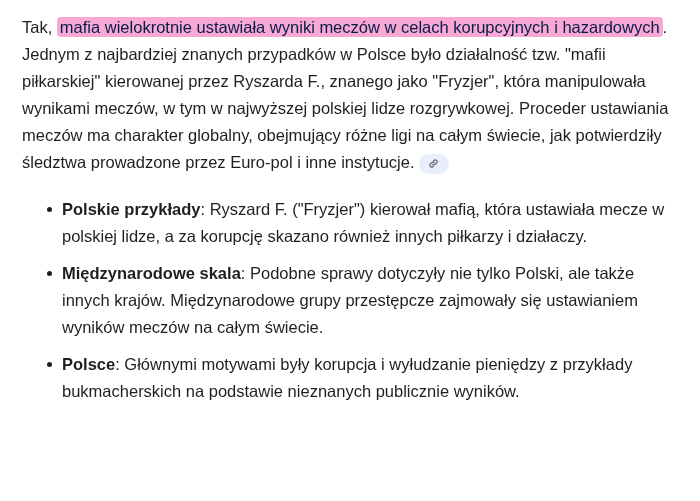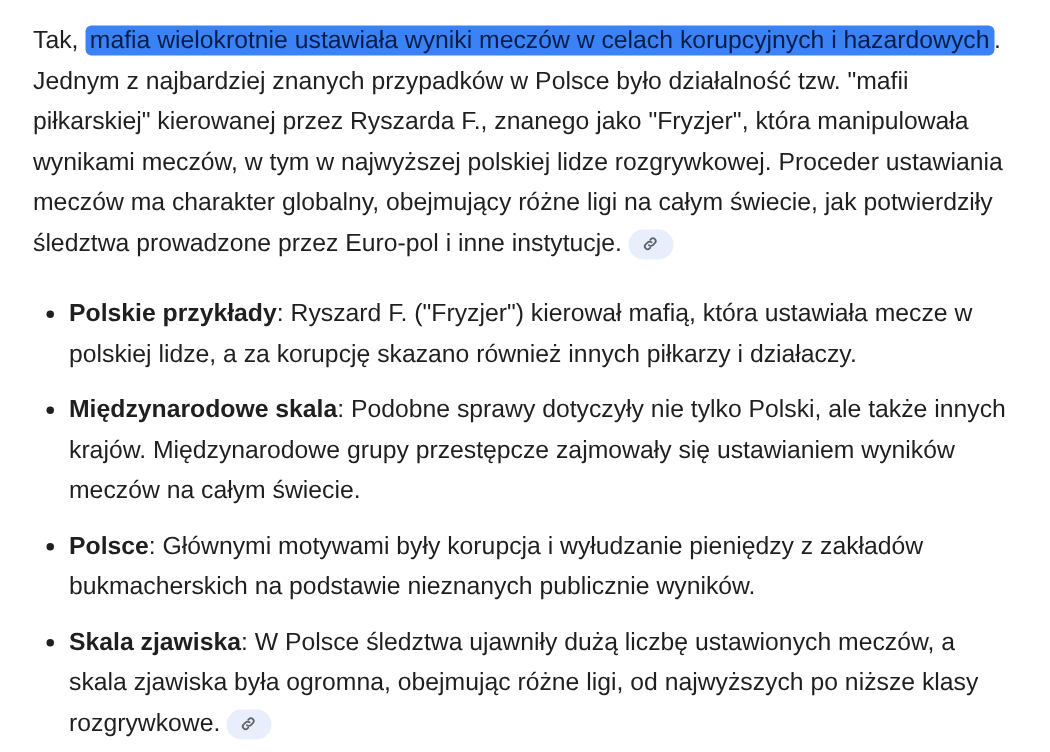--- a/index.html
+++ b/index.html
@@ -6,56 +6,50 @@
     body {
       width: 700px; height: 501px; overflow: hidden;
       font-family: "Liberation Sans", "DejaVu Sans", sans-serif;
       color: #1f1f1f;
       font-size: 16.5px;
       line-height: 27px;
     }
     .container { padding: 14px 22px 0 22px; }
     p.intro { margin: 0 0 20px 0; }
     .hl {
-      background: #3b82f6;
+      background: #f9a8d4;
       color: #041e49;
       border-radius: 4px;
       padding: 1px 3px;
       font-weight: 500;
     }
     .chip {
       display: inline-flex; align-items: center; justify-content: center;
       width: 30px; height: 20px; border-radius: 10px;
       background: #e8eefc; vertical-align: middle; margin-left: 4px;
       cursor: pointer;
     }
     .chip svg { width: 11px; height: 11px; }
     ul.points { margin: 0; padding: 0 0 0 24px; list-style: none; }
-    ul.points li { position: relative; padding-left: 0; margin-bottom: 10px; }
+    ul.points li { position: relative; padding-left: 0; margin-bottom: 10px; margin-left: 16px; }
     ul.points li::before {
       content: ""; position: absolute; left: -15px; top: 11px;
       width: 5px; height: 5px; border-radius: 50%; background: #1f1f1f;
     }
     b { font-weight: 700; }
   </style>
 </head>
 <body>
 
 <div class="container">
   <p class="intro"><span>Tak, </span><span class="hl">mafia wielokrotnie ustawiała wyniki meczów w celach korupcyjnych i hazardowych</span><span>. Jednym z najbardziej znanych przypadków w Polsce było działalność tzw. "mafii piłkarskiej" kierowanej przez Ryszarda F., znanego jako "Fryzjer", która manipulowała wynikami meczów, w tym w najwyższej polskiej lidze rozgrywkowej. Proceder ustawiania meczów ma charakter globalny, obejmujący różne ligi na całym świecie, jak potwierdziły śledztwa prowadzone przez Euro-pol i inne instytucje.</span><span class="chip">
         <svg viewBox="0 0 24 24" fill="none" stroke="#5f6368" stroke-width="2.6" stroke-linecap="round">
           <path d="M10 14a4 4 0 0 0 5.7 0l3-3a4 4 0 0 0-5.7-5.7l-1 1"></path>
           <path d="M14 10a4 4 0 0 0-5.7 0l-3 3a4 4 0 0 0 5.7 5.7l1-1"></path>
         </svg>
       </span></p>
 
   <ul class="points">
     <li><b>Polskie przykłady</b><span>: Ryszard F. ("Fryzjer") kierował mafią, która ustawiała mecze w polskiej lidze, a za korupcję skazano również innych piłkarzy i działaczy.</span></li>
     <li><b>Międzynarodowe skala</b><span>: Podobne sprawy dotyczyły nie tylko Polski, ale także innych krajów. Międzynarodowe grupy przestępcze zajmowały się ustawianiem wyników meczów na całym świecie.</span></li>
-    <li><b>Polsce</b><span>: Głównymi motywami były korupcja i wyłudzanie pieniędzy z zakładów bukmacherskich na podstawie nieznanych publicznie wyników.</span></li>
-    <li><b>Skala zjawiska</b><span>: W Polsce śledztwa ujawniły dużą liczbę ustawionych meczów, a skala zjawiska była ogromna, obejmując różne ligi, od najwyższych po niższe klasy rozgrywkowe.</span><span class="chip">
-          <svg viewBox="0 0 24 24" fill="none" stroke="#5f6368" stroke-width="2.6" stroke-linecap="round">
-            <path d="M10 14a4 4 0 0 0 5.7 0l3-3a4 4 0 0 0-5.7-5.7l-1 1"></path>
-            <path d="M14 10a4 4 0 0 0-5.7 0l-3 3a4 4 0 0 0 5.7 5.7l1-1"></path>
-          </svg>
-        </span></li>
+    <li><b>Polsce</b><span>: Głównymi motywami były korupcja i wyłudzanie pieniędzy z przykłady bukmacherskich na podstawie nieznanych publicznie wyników.</span></li>
   </ul>
 </div>
 
 </body></html>

